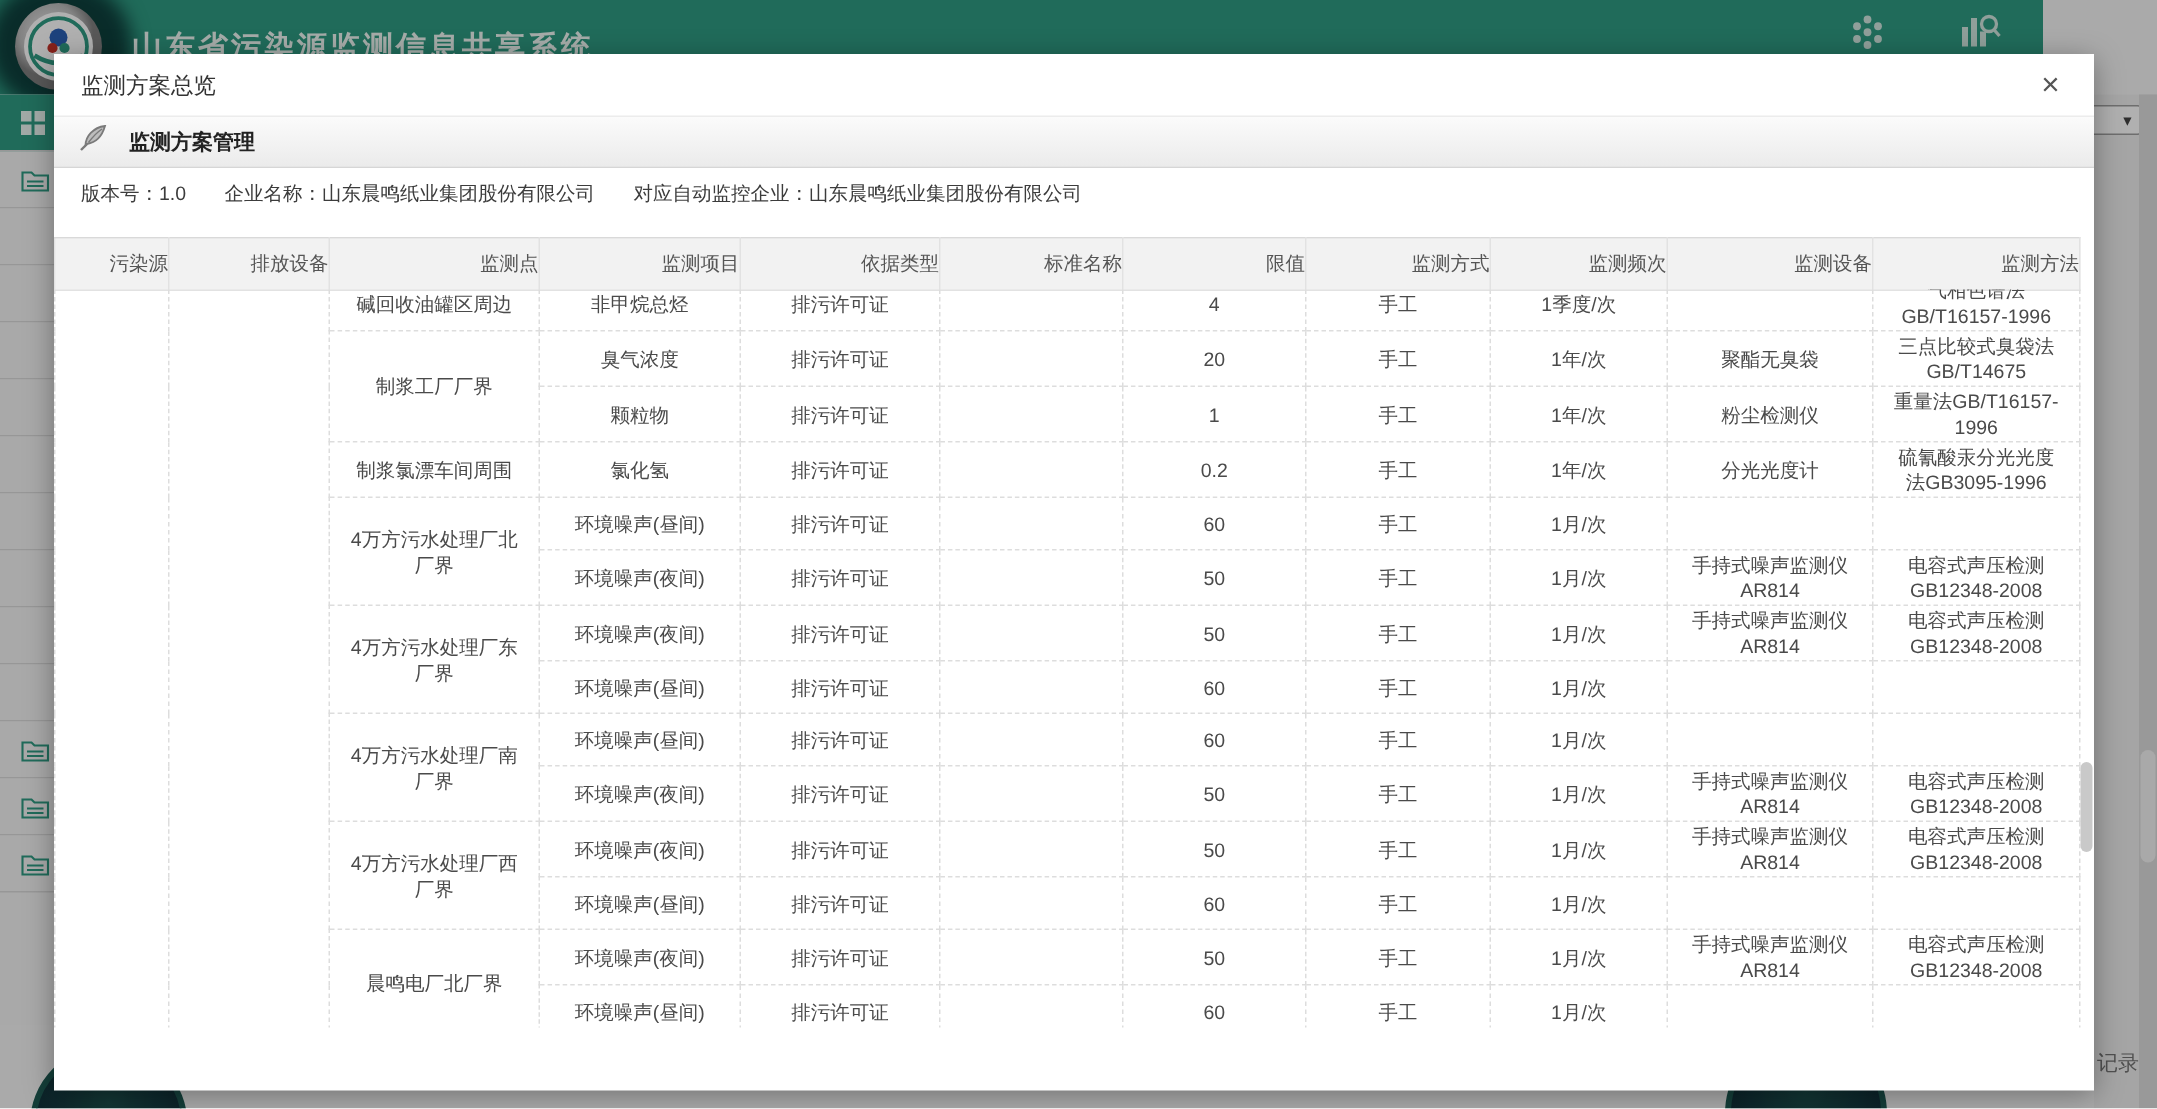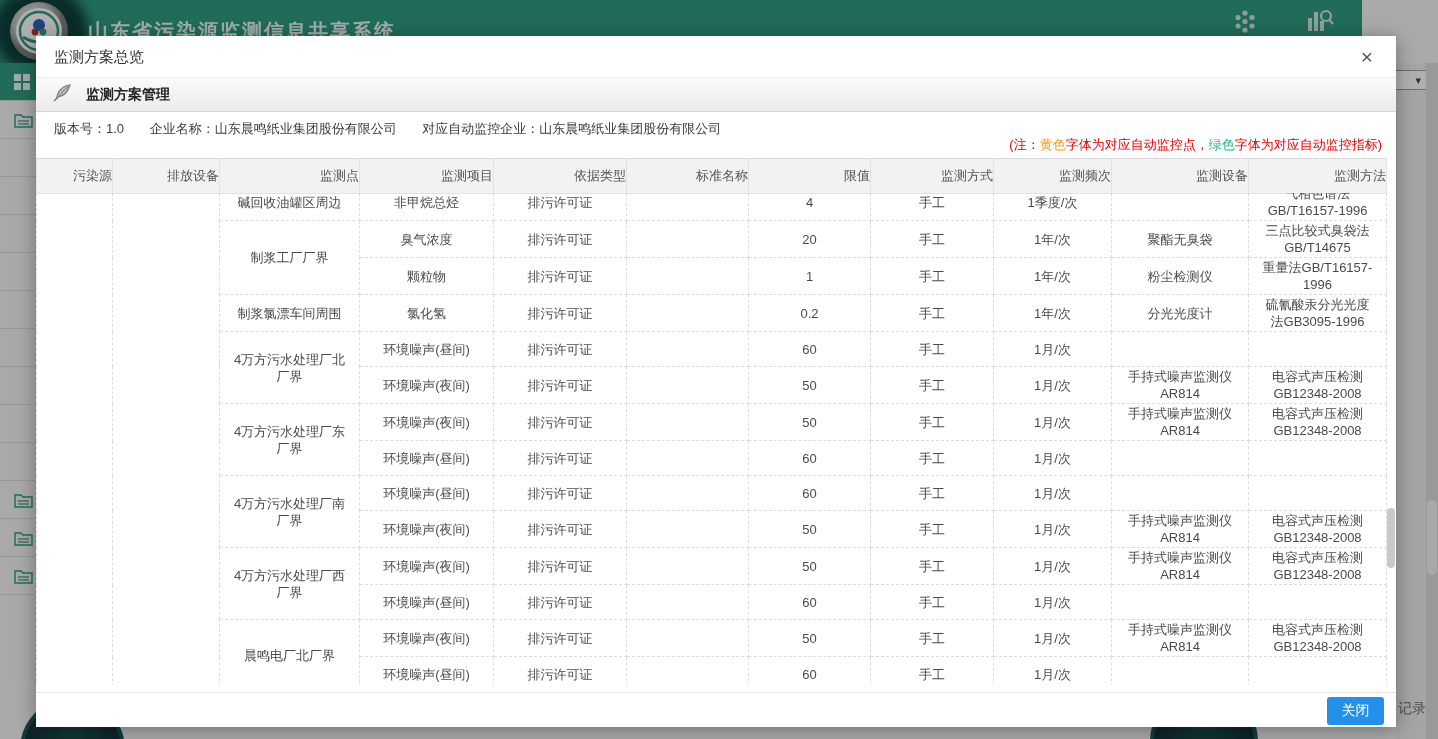--- a/index.html
+++ b/index.html
@@ -202,23 +202,20 @@
       </span>
       <span class="section-title">监测方案管理</span>
     </div>
 
     <div class="info-row">
       <span class="seg"><span>版本号：</span><b>1.0</b></span>
       <span class="seg"><span>企业名称：</span><b>山东晨鸣纸业集团股份有限公司</b></span>
       <span class="seg"><span>对应自动监控企业：</span><b>山东晨鸣纸业集团股份有限公司</b></span>
     </div>
 
-    <div class="note-row">
-      <span>(注：</span><span class="note-yellow">黄色</span><span>字体为对应自动监控点，</span><span class="note-green">绿色</span><span>字体为对应自动监控指标)</span>
-    </div>
 
     <div class="tbl-header-wrap">
       <table class="plan">
         <colgroup>
             <col class="c0">
             <col class="c1">
             <col class="c2">
             <col class="c3">
             <col class="c4">
             <col class="c5">
@@ -430,18 +427,15 @@
                 <td>1月/次</td>
                 <td></td>
                 <td></td>
               </tr>
             </tbody>
         </table>
       </div>
       <div class="tbl-scroll-thumb"></div>
     </div>
 
-    <div class="modal-footer">
-      <button class="btn-close">关闭</button>
-    </div>
   </div>
 
 </div>
 
 </body></html>

